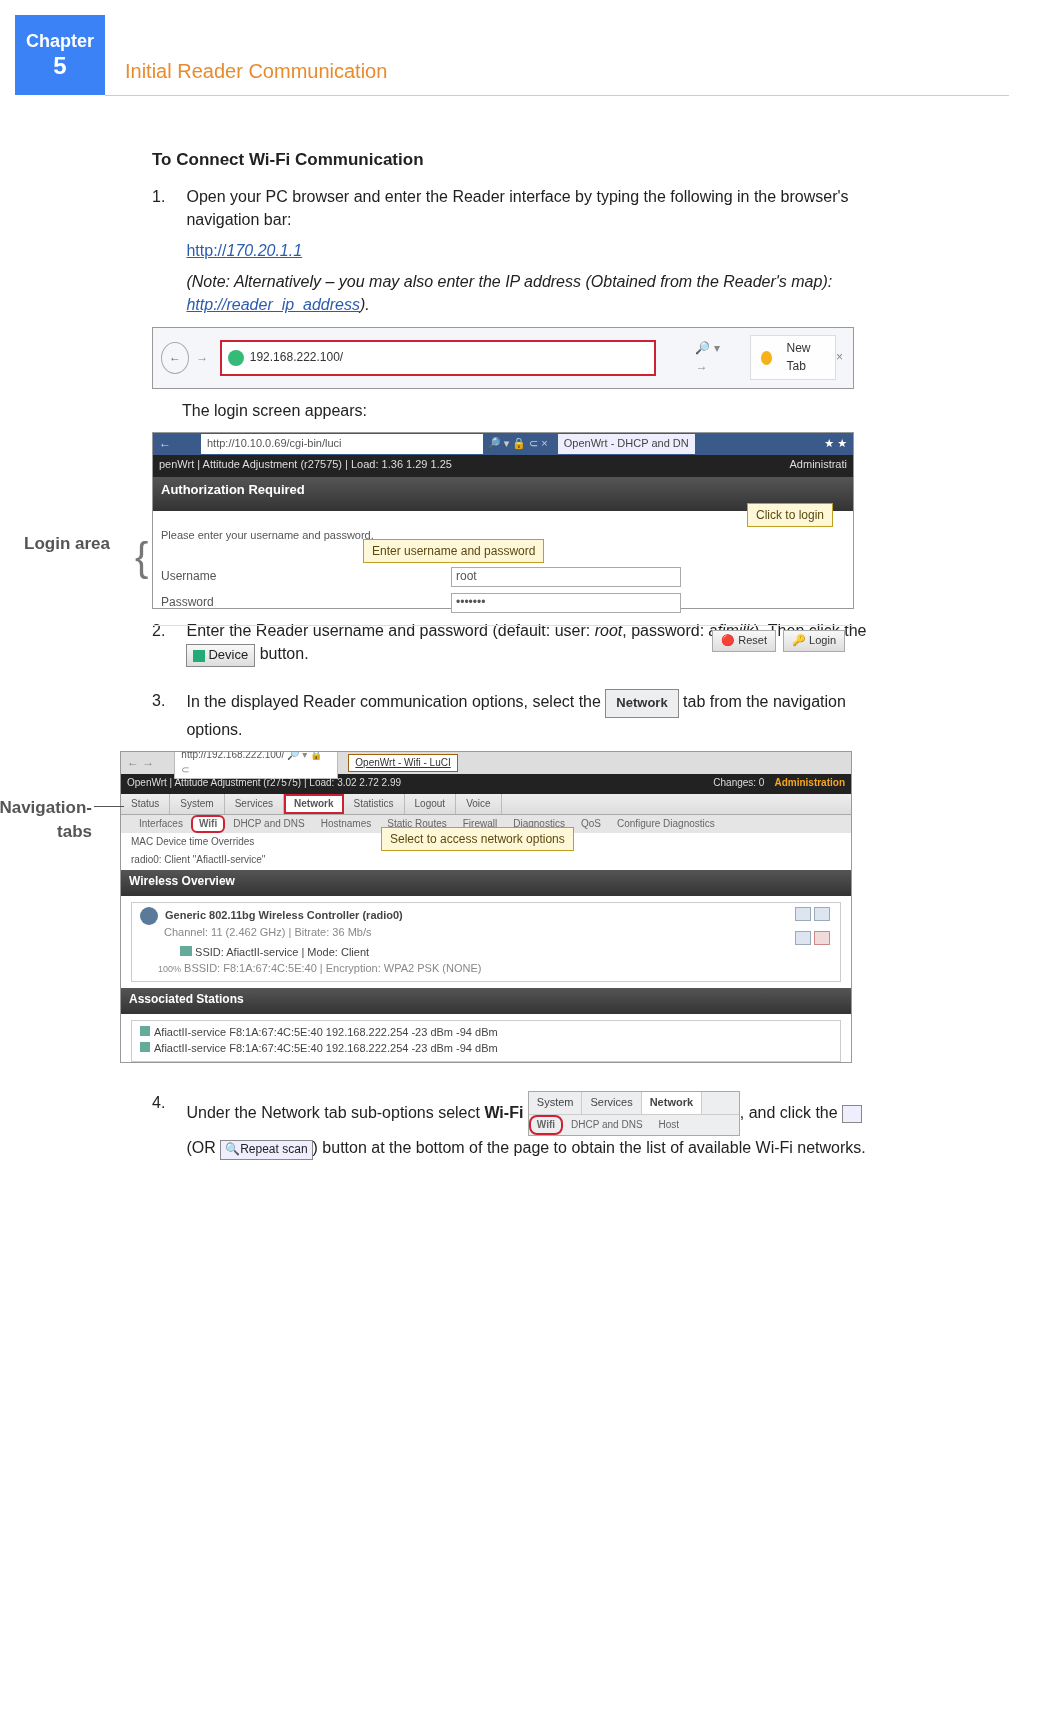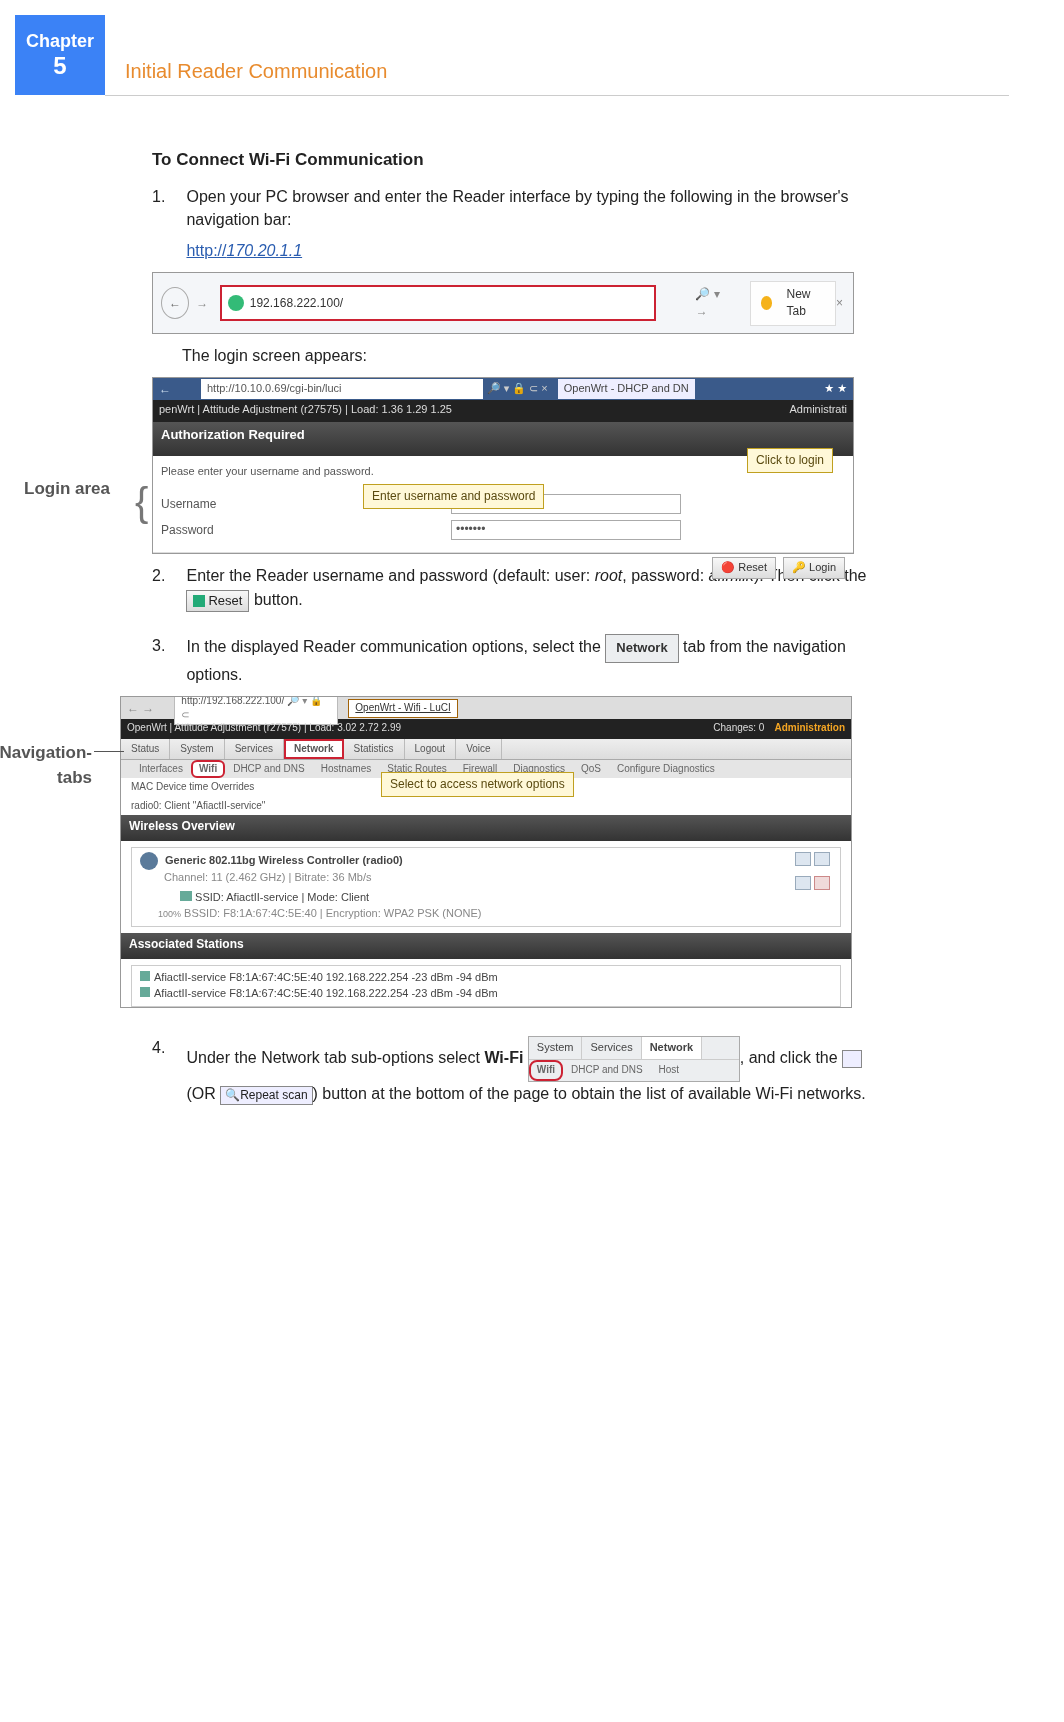--- a/index.html
+++ b/index.html
@@ -71,21 +71,21 @@
   .ss1 .x { margin-left:auto; margin-right:10px; color:#888;}
 
   .ss2 { height: 175px; width: 700px; background:#fff; position:relative;}
   .ss2 .topbar { height:22px; background:#3a5a8a; display:flex; align-items:center; padding:0 6px;}
   .ss2 .topbar .addr { background:#fff; color:#555; padding:2px 6px; margin-left:30px; font-size:11px; width:270px;}
   .ss2 .topbar .srch2 { color:#ccc; margin-left:4px; font-size:11px;}
   .ss2 .topbar .tab { background:#eef; color:#444; padding:2px 6px; margin-left:10px; font-size:11px;}
   .ss2 .blackbar { height:18px; background:#222; color:#ddd; font-size:11px; padding:2px 6px;}
   .ss2 .blackbar .right { float:right;}
   .ss2 .authbar { height:26px; background:linear-gradient(#555,#333); color:#fff; font-weight:bold; padding:4px 8px; font-size:13px;}
-  .ss2 .sub { color:#555; font-size:11px; padding:8px 8px;}
+  .ss2 .sub { color:#555; font-size:11px; padding:17px 8px;}
   .ss2 .form { padding:6px 8px;}
   .ss2 .form .row { display:flex; margin-bottom:6px; align-items:center;}
   .ss2 .form .lbl { width:90px; color:#555; font-size:12px;}
   .ss2 .form .fld { width:220px; height:18px; background:#fff; border:1px solid #aaa; font-size:12px; padding:0 4px; color:#555;}
   .ss2 .btns { text-align:right; padding:4px 8px; border-top:1px solid #ddd;}
   .ss2 .btns .b { display:inline-block; background:linear-gradient(#f8f8f8,#ddd); border:1px solid #aaa; padding:2px 8px; font-size:11px; margin-left:4px;}
   .callout {
     position:absolute; background:#fff8d8; border:1px solid #c0a020; color:#5a4a10;
     font-size:12px; padding:4px 8px; text-align:center; line-height:1.2; z-index:5;
   }
@@ -142,20 +142,23 @@
   <div class="content">
     <h3>To Connect Wi-Fi Communication</h3>
 
     <div class="ol-item">
       <span class="num">1.</span>
       <span class="txt">
         <span>Open your PC browser and enter the Reader interface by typing the following in the browser's navigation bar:</span><br>
         <span style="display:inline-block;margin-top:8px;">
           <span class="url"><span style="font-style:normal">http://</span><span>170.20.1.1</span></span>
         </span>
+        <div class="note">
+          <span>(Note: Alternatively – you may also enter the IP address (Obtained from the Reader's map): </span><span class="url">http://reader_ip_address</span><span>).</span>
+        </div>
       </span>
     </div>
 
     <div class="screenshot ss1">
       <div class="navback">←</div>
       <div class="navfwd">→</div>
       <div class="addrbox">
         <span class="ie"></span>
         <span>192.168.222.100/</span>
       </div>
@@ -207,21 +210,21 @@
         <div class="callout" style="top:70px; right:20px;">Click to login</div>
 
         <div style="position:absolute; left:-18px; top:95px; font-size:40px; color:#777;">{</div>
       </div>
     </div>
 
     <div class="ol-item" style="margin-top:10px;">
       <span class="num">2.</span>
       <span class="txt">
         <span>Enter the Reader username and password (default: user: </span><i>root</i><span>, password: </span><i>afimilk</i><span>). Then click the </span>
-        <span class="login-btn-inline"><span class="ic"></span><span>Reset</span></span>
+        <span class="login-btn-inline"><span class="ic"></span><span>Device</span></span>
         <span> button.</span>
       </span>
     </div>
 
     <div class="ol-item" style="margin-top:22px;">
       <span class="num">3.</span>
       <span class="txt">
         <span>In the displayed Reader communication options, select the </span>
         <span class="network-tab-inline">Network</span>
         <span> tab from the navigation options.</span>

